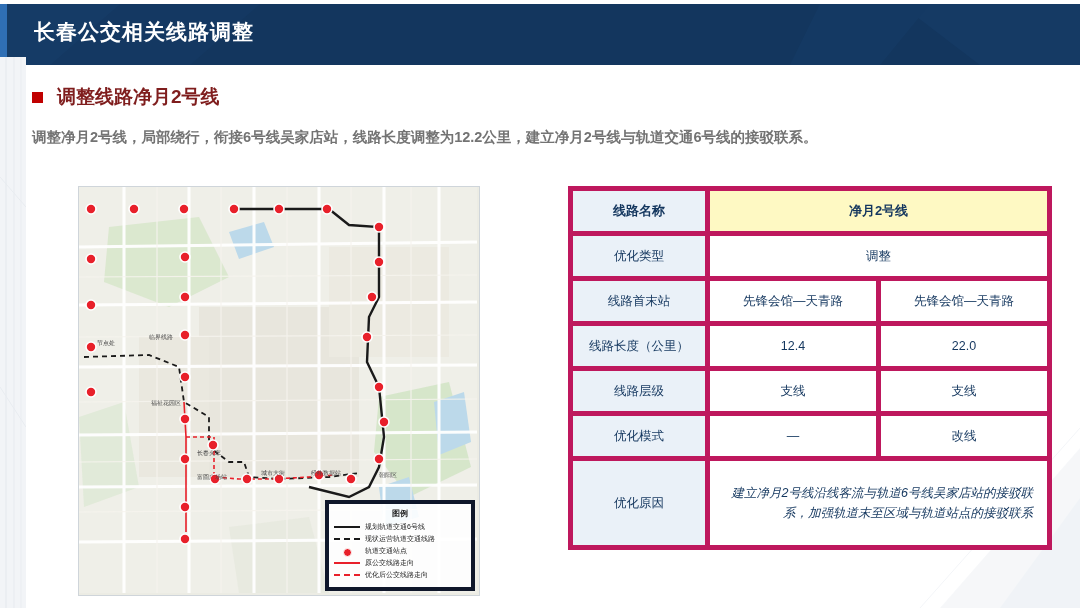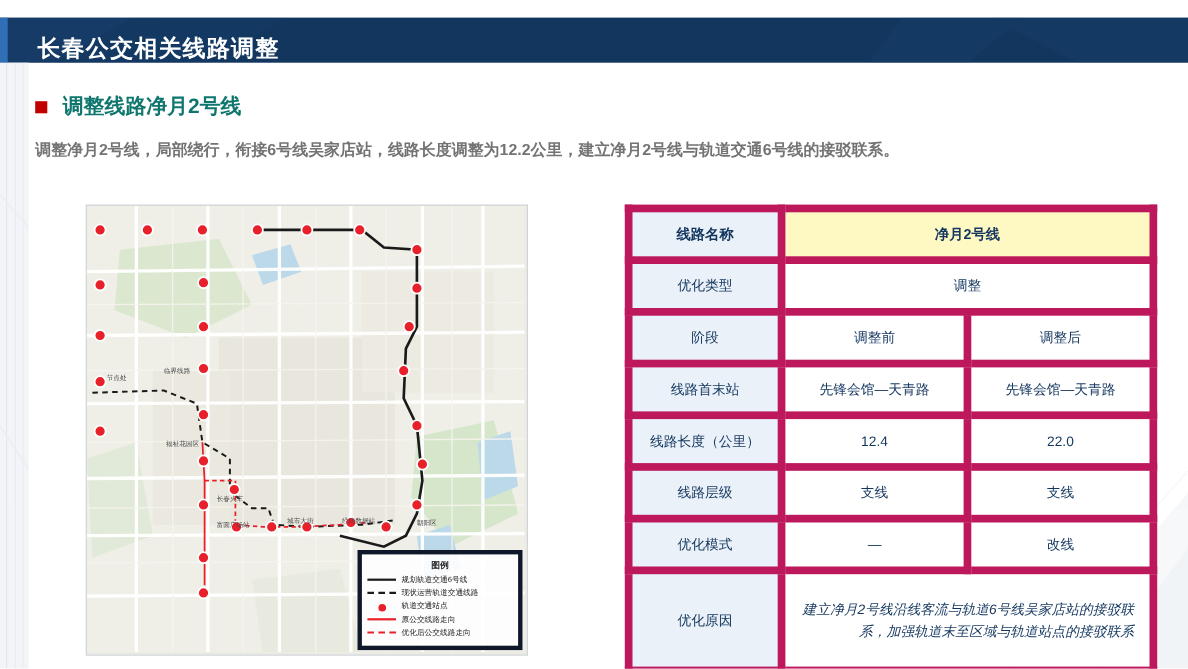--- a/index.html
+++ b/index.html
@@ -16,23 +16,23 @@
   .slide {
     position: relative;
     width: 1080px;
     height: 608px;
     background: #ffffff;
     overflow: hidden;
   }
   
   .header {
     position: absolute;
-    left: 0; top: 16px;
+    left: 0; top: 4px;
     width: 1080px;
-    height: 41px;
+    height: 61px;
     background: #13365e;
     overflow: hidden;
   }
   .header-deco {
     position: absolute;
     top: 0; left: 0;
     width: 100%; height: 100%;
     opacity: 0.35;
   }
   .header-accent {
@@ -77,21 +77,21 @@
     display: flex;
     align-items: center;
   }
   .bullet-square {
     width: 11px;
     height: 11px;
     background: #c00000;
     margin-right: 14px;
   }
   .section-title {
-    color: #0f766e;
+    color: #7f1d1d;
     font-size: 19px;
     font-weight: bold;
   }
   
   .paragraph {
     position: absolute;
     left: 32px;
     top: 126px;
     width: 1020px;
     color: #737373;
@@ -156,21 +156,21 @@
     left: 568px;
     top: 186px;
     width: 484px;
   }
   table.info {
     border-collapse: collapse;
     width: 484px;
     table-layout: fixed;
   }
   table.info td {
-    border: 7px solid #be185d;
+    border: 5px solid #be185d;
     font-size: 12.5px;
     color: #13365e;
     text-align: center;
     padding: 6px 4px;
     height: 28px;
     background: #ffffff;
   }
   table.info td.head {
     background: #fef9c3;
     font-weight: bold;
@@ -366,25 +366,20 @@
       <tbody>
         <tr>
           <td class="label head">线路名称</td>
           <td class="head" colspan="2">净月2号线</td>
         </tr>
         <tr>
           <td class="label">优化类型</td>
           <td colspan="2">调整</td>
         </tr>
         <tr>
-          <td class="label">阶段</td>
-          <td>调整前</td>
-          <td>调整后</td>
-        </tr>
-        <tr>
           <td class="label">线路首末站</td>
           <td>先锋会馆—天青路</td>
           <td>先锋会馆—天青路</td>
         </tr>
         <tr>
           <td class="label">线路长度（公里）</td>
           <td>12.4</td>
           <td>22.0</td>
         </tr>
         <tr>

